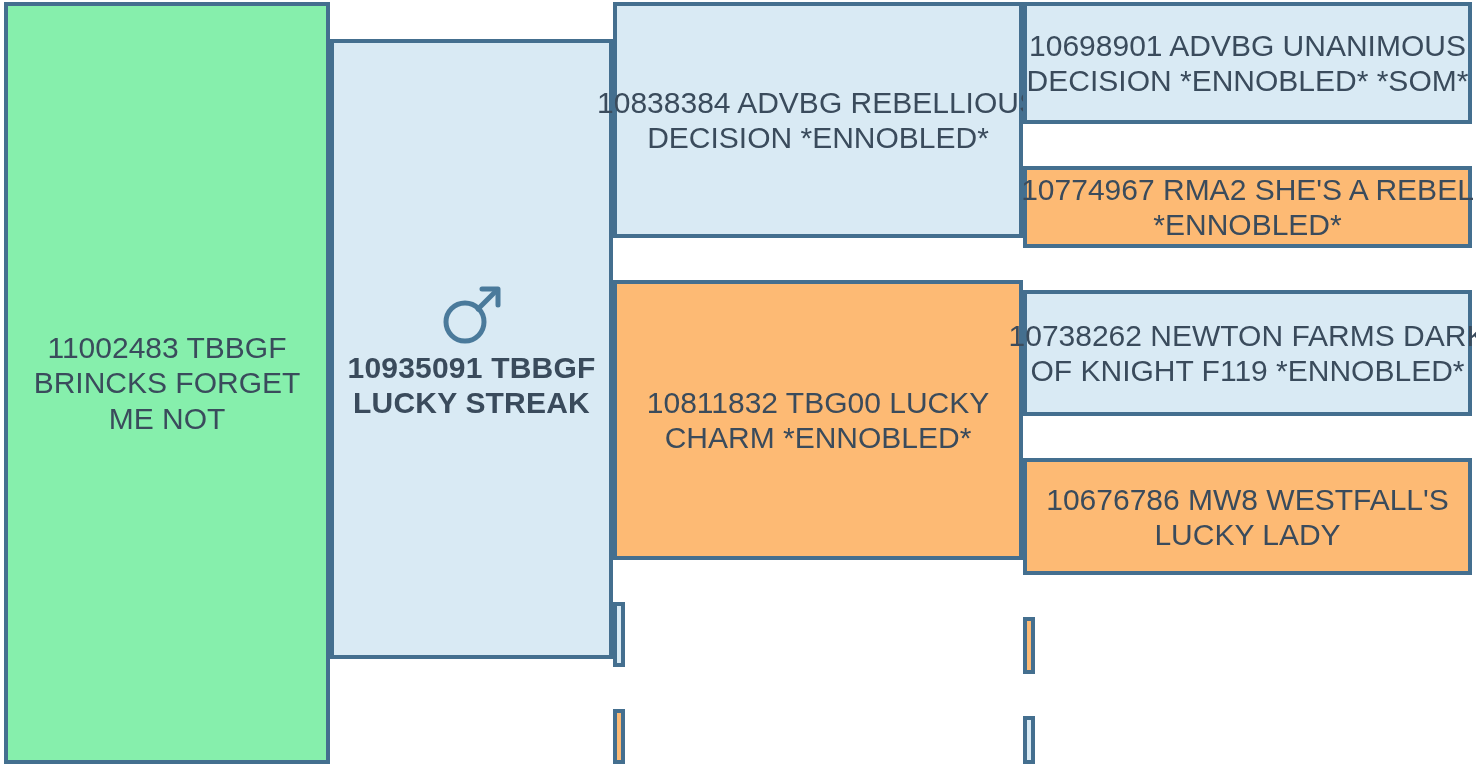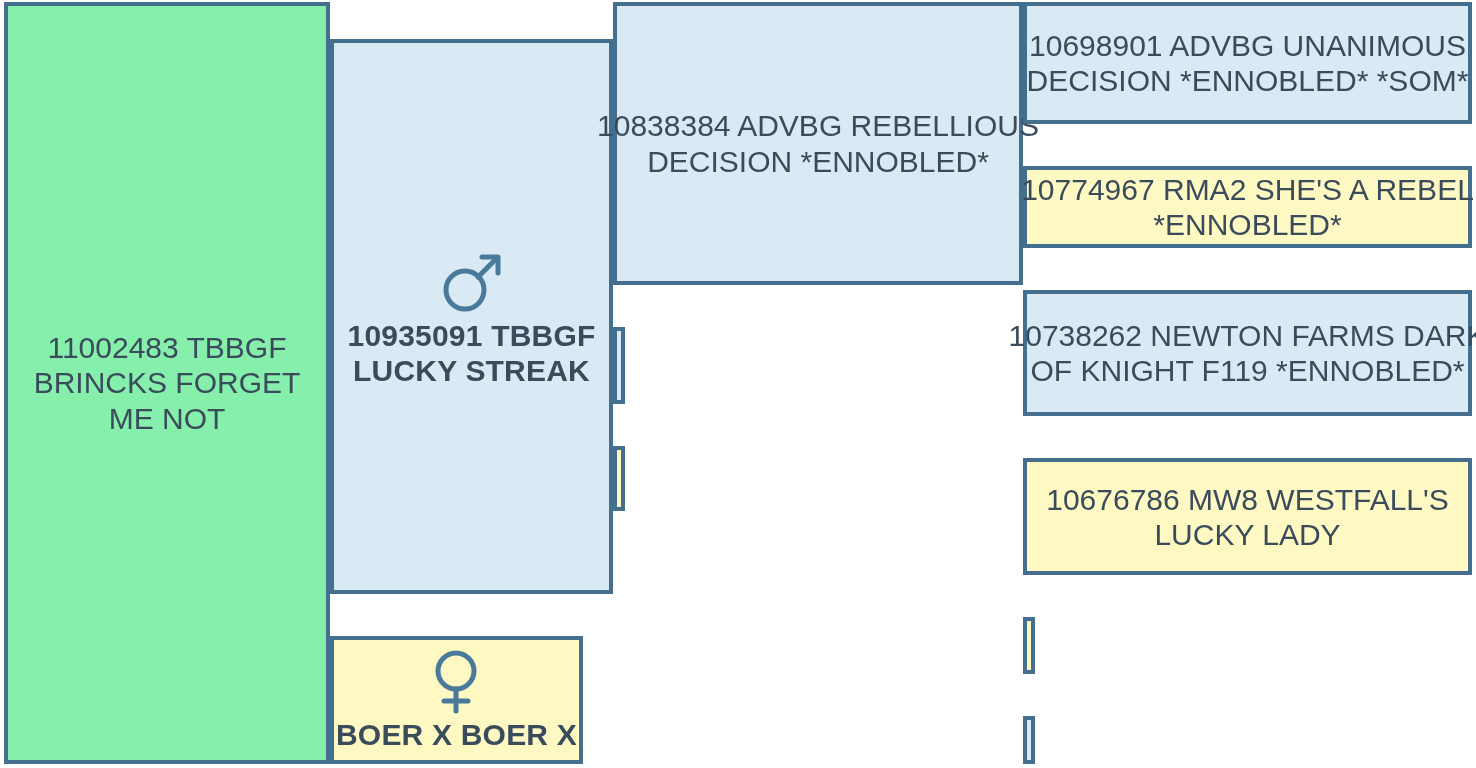--- a/index.html
+++ b/index.html
@@ -51,21 +51,21 @@
   }
 
   .cell .txt {
     white-space: normal;
     padding: 0 2px;
     width: 104%;
   }
 
   .green  { background: #86efac; }
   .blue   { background: #d9eaf4; }
-  .pink   { background: #fef9c3; }
+  .pink   { background: #fdba74; }
 
   
   #col1 { width: 326px; }
   #col1 .cell { height: 100%; font-size: 30px; }
   #col1 .txt { width: 100%; }
 
   
   #col2 { width: 283px; margin-top: 37px; }
   #cell-sire   { height: 620px; }
   #cell-dam    { height: 142px; }
@@ -122,39 +122,32 @@
       <span class="gender-sym">
         <svg class="sym-svg" width="70" height="70" viewBox="0 0 70 70" aria-hidden="true">
           <circle cx="28" cy="44" r="19" fill="none" stroke="#4a7a9b" stroke-width="5"></circle>
           <line x1="41" y1="31" x2="60" y2="12" stroke="#4a7a9b" stroke-width="5" stroke-linecap="round"></line>
           <polyline points="45,11 61,11 61,27" fill="none" stroke="#4a7a9b" stroke-width="5" stroke-linecap="round" stroke-linejoin="round"></polyline>
         </svg>
       </span>
       <span class="txt name-bold">10935091 TBBGF LUCKY STREAK</span>
     </div>
 
-    <div class="cell pink" id="cell-dam">
-      <span class="gender-sym">
-        <svg class="sym-svg" width="62" height="66" viewBox="0 0 62 66" aria-hidden="true">
-          <circle cx="31" cy="22" r="18" fill="none" stroke="#4a7a9b" stroke-width="5"></circle>
-          <line x1="31" y1="40" x2="31" y2="62" stroke="#4a7a9b" stroke-width="5" stroke-linecap="round"></line>
-          <line x1="19" y1="52" x2="43" y2="52" stroke="#4a7a9b" stroke-width="5" stroke-linecap="round"></line>
-        </svg>
-      </span>
-      <span class="txt name-bold">BOER X BOER X</span>
-    </div>
 
   </div>
 
   <div class="col" id="col3">
 
     <div class="cell blue overflow-x" id="gp-1">
       <span class="txt">10838384 ADVBG REBELLIOUS DECISION *ENNOBLED*</span>
     </div>
 
+    <div class="cell pink" id="gp-2">
+      <span class="txt">10811832 TBG00 LUCKY CHARM *ENNOBLED*</span>
+    </div>
 
     <div class="cell blue" id="gp-3">
       <span class="txt"></span>
     </div>
 
     <div class="cell pink" id="gp-4">
       <span class="txt"></span>
     </div>
 
   </div>

